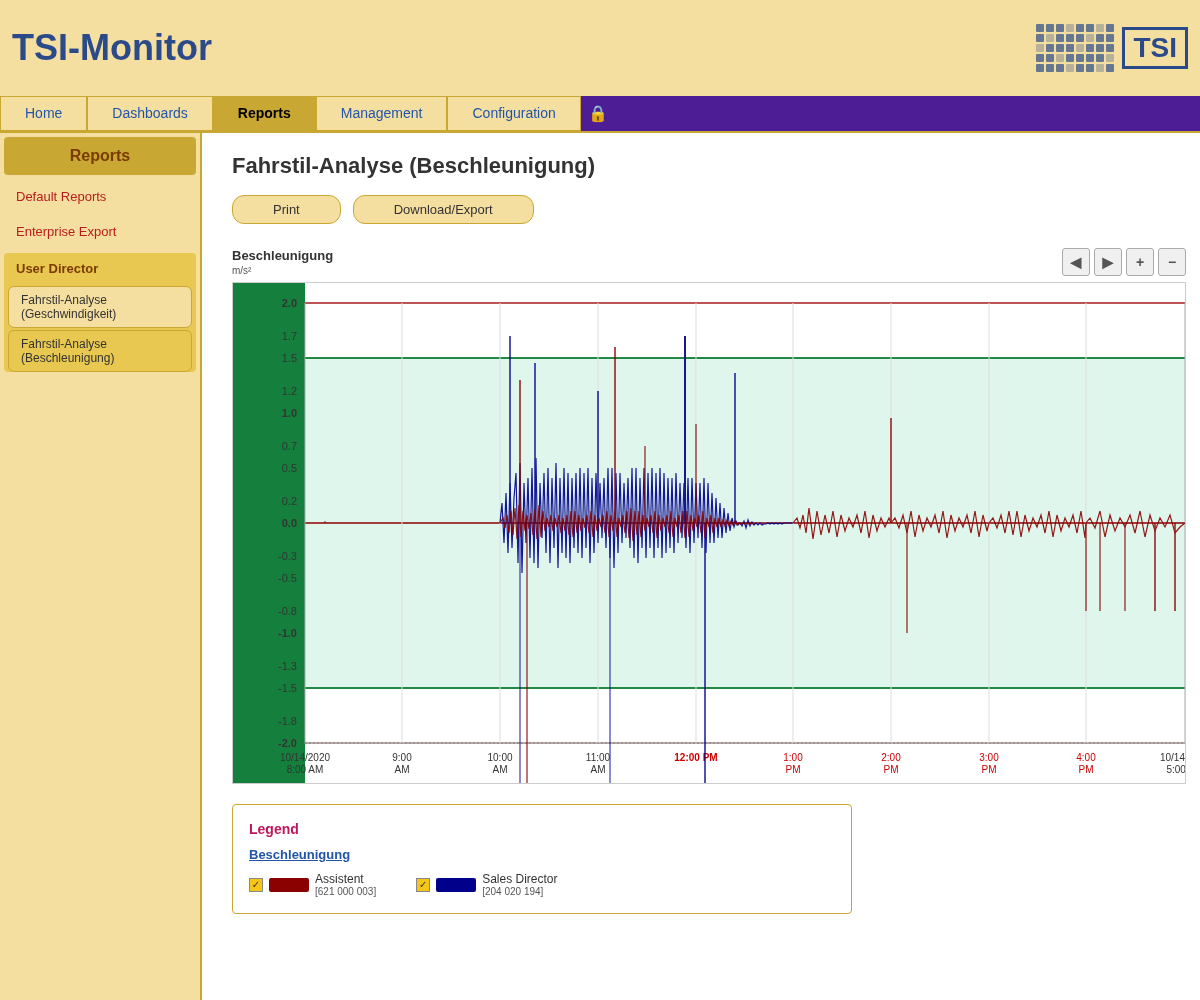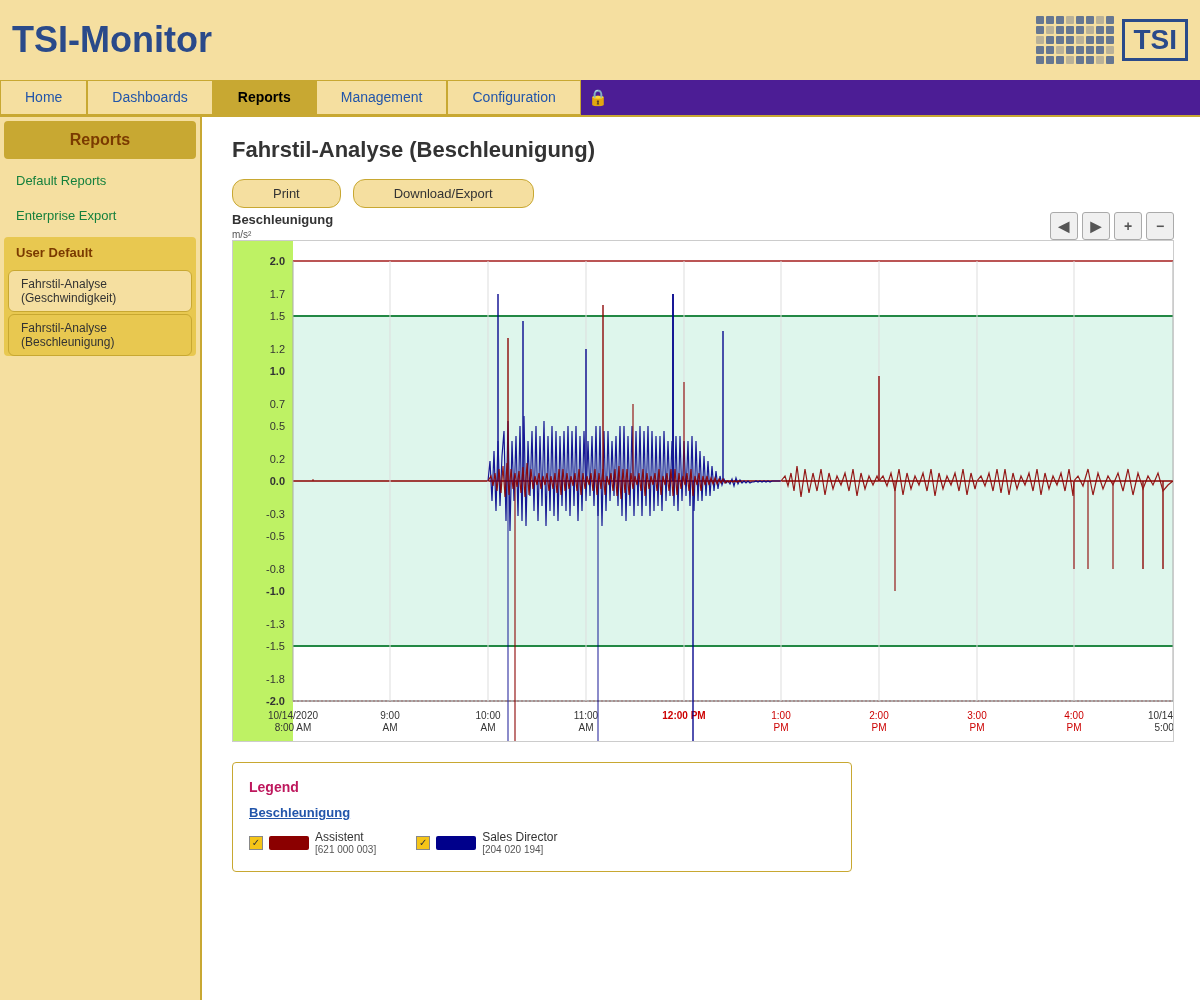--- a/index.html
+++ b/index.html
@@ -1,56 +1,56 @@
 <!DOCTYPE html>
 <html><head>
   <meta charset="utf-8">
   <style>
     * { margin: 0; padding: 0; box-sizing: border-box; }
     body { font-family: Arial, sans-serif; background: #f5dfa0; min-height: 1000px; }
 
     
-    .header { background: #f5dfa0; padding: 16px 12px; display: flex; align-items: center; justify-content: space-between; }
+    .header { background: #f5dfa0; padding: 24px 12px; display: flex; align-items: center; justify-content: space-between; }
     .header-title { font-size: 36px; font-weight: bold; color: #2a4a8a; font-family: Arial, sans-serif; }
 
     
     .navbar { display: flex; background: #4c1d95; border-bottom: 2px solid #c8a832; }
     .nav-item { padding: 8px 24px; font-size: 14px; color: #2255aa; text-decoration: none; cursor: pointer; border: 1px solid #c8a832; background: #f5dfa0; }
     .nav-item.active { background: #c8a832; color: #000; font-weight: bold; }
     .nav-lock { padding: 8px; color: #888; }
 
     
     .layout { display: flex; min-height: 900px; }
 
     
     .sidebar { width: 200px; background: #f5dfa0; padding: 0; flex-shrink: 0; }
     .sidebar-header { background: #c8a832; color: #7a3a00; font-size: 16px; font-weight: bold; padding: 10px 12px; text-align: center; border-radius: 4px; margin: 4px; }
-    .sidebar-item { padding: 10px 16px; font-size: 13px; color: #15803d; cursor: pointer; }
+    .sidebar-item { padding: 10px 16px; font-size: 13px; color: #b91c1c; cursor: pointer; }
     .sidebar-section { background: #e8c850; border-radius: 4px; margin: 4px; }
     .sidebar-section-header { font-size: 13px; font-weight: bold; color: #7a3a00; padding: 8px 12px; border-radius: 4px; }
     .sidebar-sub-item { padding: 6px 12px; font-size: 12px; color: #333; cursor: pointer; background: #f5dfa0; margin: 2px 4px; border-radius: 6px; border: 1px solid #c8a832; }
     .sidebar-sub-item.active { background: #e8c850; border: 1px solid #c8a832; }
 
     
     .main { flex: 1; background: #fff; padding: 20px 30px; border-left: 2px solid #c8a832; }
 
     .page-title { font-size: 22px; font-weight: bold; color: #333; margin-bottom: 16px; }
 
-    .toolbar { display: flex; gap: 12px; margin-bottom: 4px; }
+    .toolbar { display: flex; gap: 12px; margin-bottom: 24px; }
     .toolbar-btn { padding: 6px 40px; background: #f5dfa0; border: 1px solid #c8a832; border-radius: 12px; font-size: 13px; color: #333; cursor: pointer; }
 
     
     .chart-container { position: relative; margin: 0 0 20px 0; }
     .chart-title { font-size: 13px; font-weight: bold; color: #333; margin-bottom: 2px; }
-    .chart-unit { font-size: 10px; color: #555; }
+    .chart-unit { font-size: 10px; color: #555; margin-bottom: 6px; }
 
     .chart-nav { position: absolute; top: 0; right: 0; display: flex; gap: 4px; }
     .chart-nav-btn { width: 28px; height: 28px; background: #f0f0f0; border: 1px solid #aaa; border-radius: 3px; cursor: pointer; display: flex; align-items: center; justify-content: center; font-size: 14px; font-weight: bold; color: #555; }
 
-    .chart-area { position: relative; border: 1px solid #ccc; background: #bef264; overflow: hidden; }
+    .chart-area { position: relative; border: 1px solid #ccc; background: #15803d; overflow: hidden; padding-left: 12px; }
     .chart-svg { display: block; }
 
     
     .legend-box { border: 1px solid #c8a832; border-radius: 4px; padding: 16px; max-width: 620px; margin-top: 10px; background: #fff; }
     .legend-title { font-size: 14px; font-weight: bold; color: #be185d; margin-bottom: 10px; }
     .legend-section-title { font-size: 13px; font-weight: bold; color: #2255aa; text-decoration: underline; margin-bottom: 10px; }
     .legend-items { display: flex; gap: 40px; }
     .legend-item { display: flex; align-items: center; gap: 6px; }
     .legend-checkbox { width: 14px; height: 14px; border: 1px solid #888; background: #f5c518; display: flex; align-items: center; justify-content: center; font-size: 10px; color: #333; flex-shrink: 0; }
     .legend-color-bar { width: 40px; height: 14px; border-radius: 2px; flex-shrink: 0; }
@@ -124,21 +124,21 @@
   <span class="nav-lock">🔒</span>
 </nav>
 
 <div class="layout">
 
   <aside class="sidebar">
     <div class="sidebar-header">Reports</div>
     <div class="sidebar-item">Default Reports</div>
     <div class="sidebar-item">Enterprise Export</div>
     <div class="sidebar-section">
-      <div class="sidebar-section-header">User Default</div>
+      <div class="sidebar-section-header">User Director</div>
       <div class="sidebar-sub-item">Fahrstil-Analyse (Geschwindigkeit)</div>
       <div class="sidebar-sub-item active">Fahrstil-Analyse (Beschleunigung)</div>
     </div>
   </aside>
 
   <main class="main">
     <h1 class="page-title">Fahrstil-Analyse (Beschleunigung)</h1>
 
     <div class="toolbar">
       <button class="toolbar-btn">Print</button>

